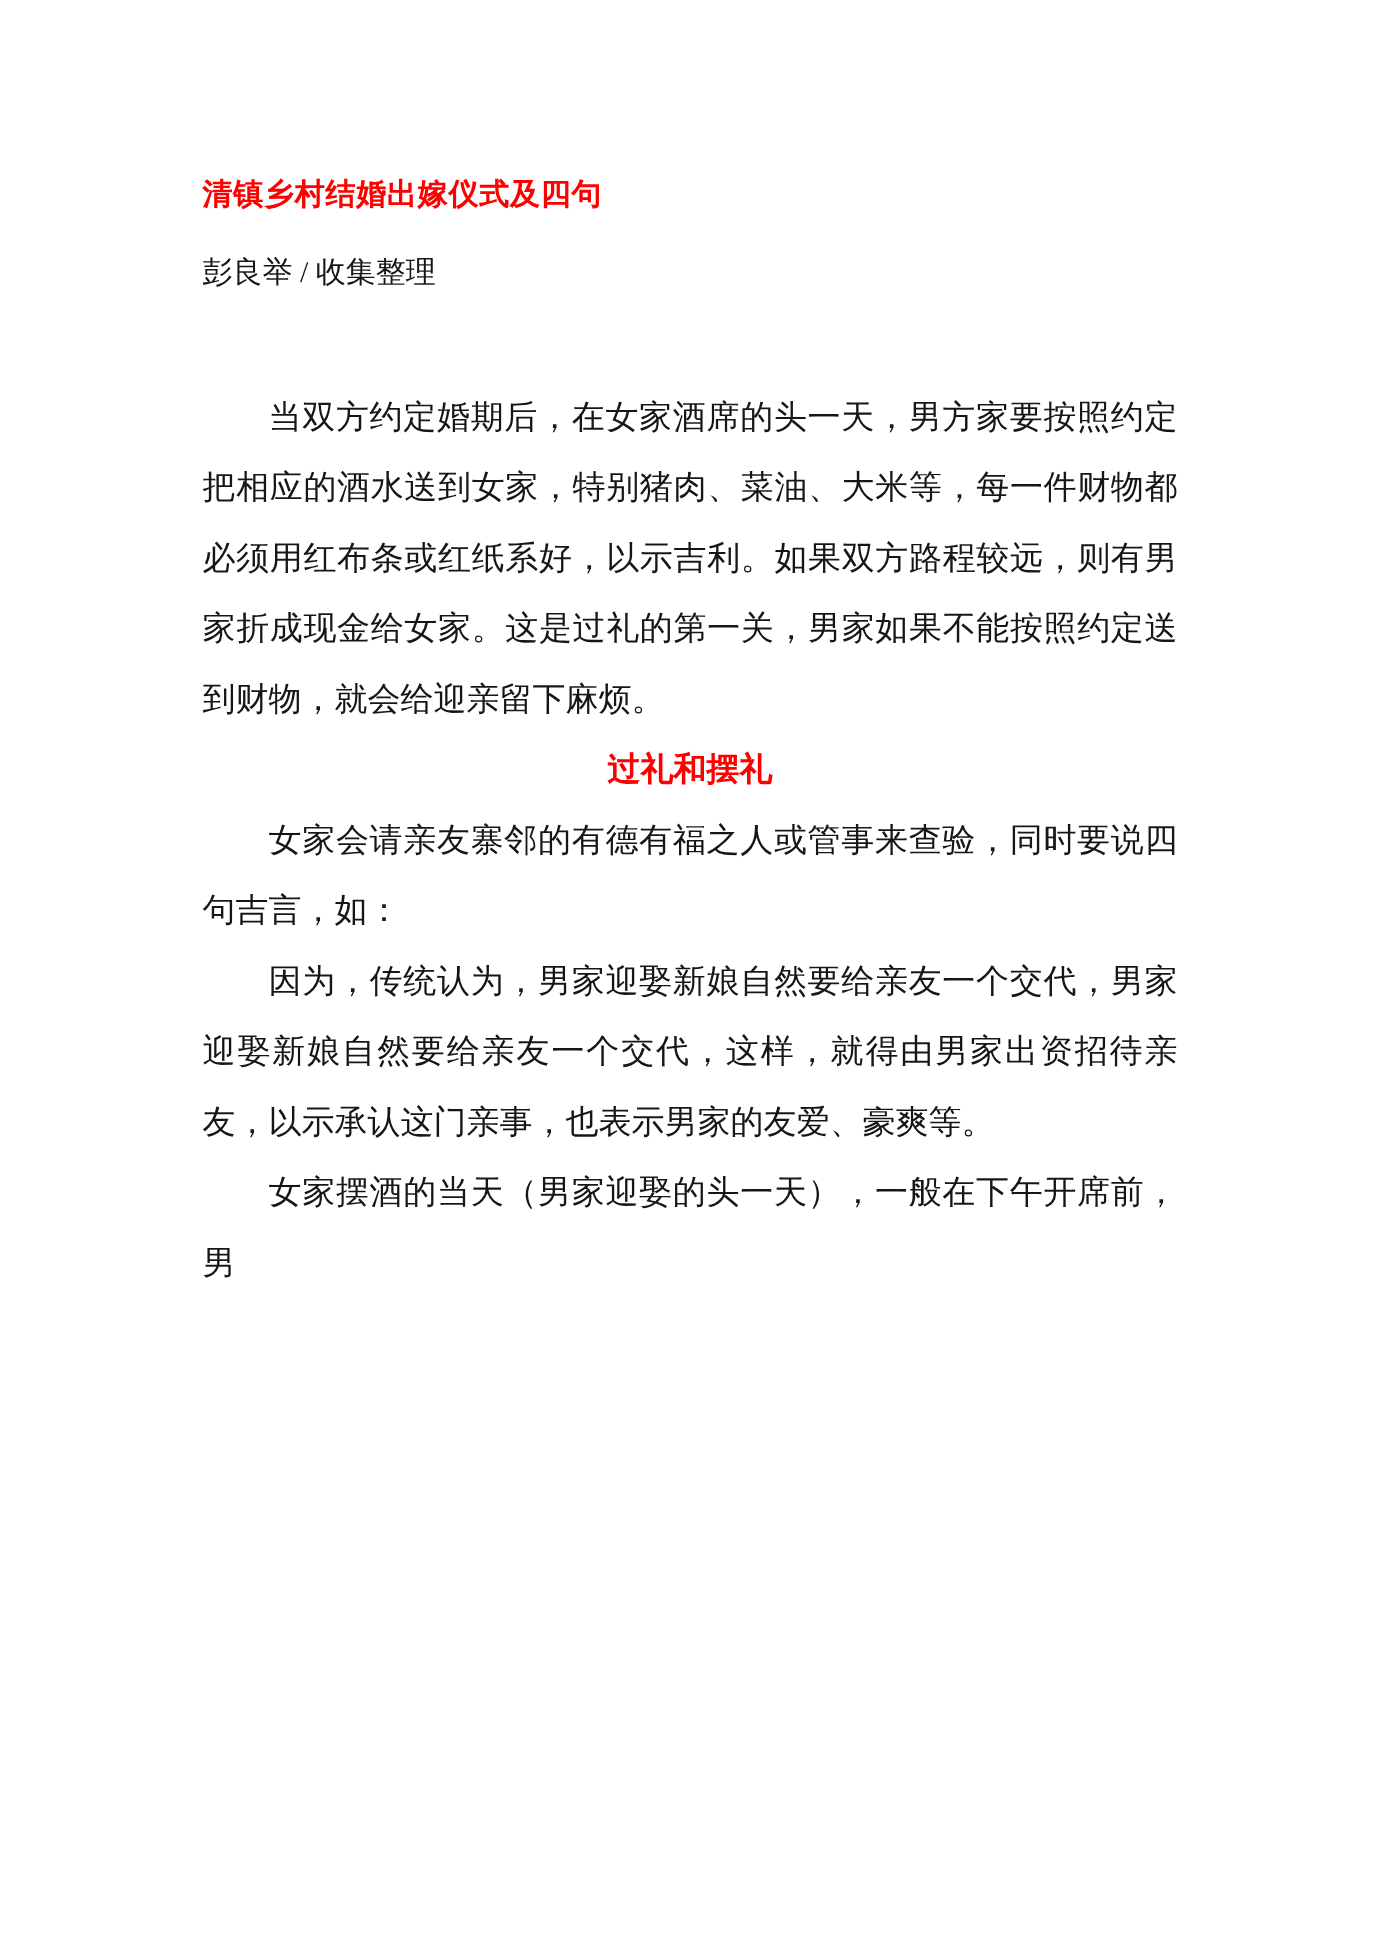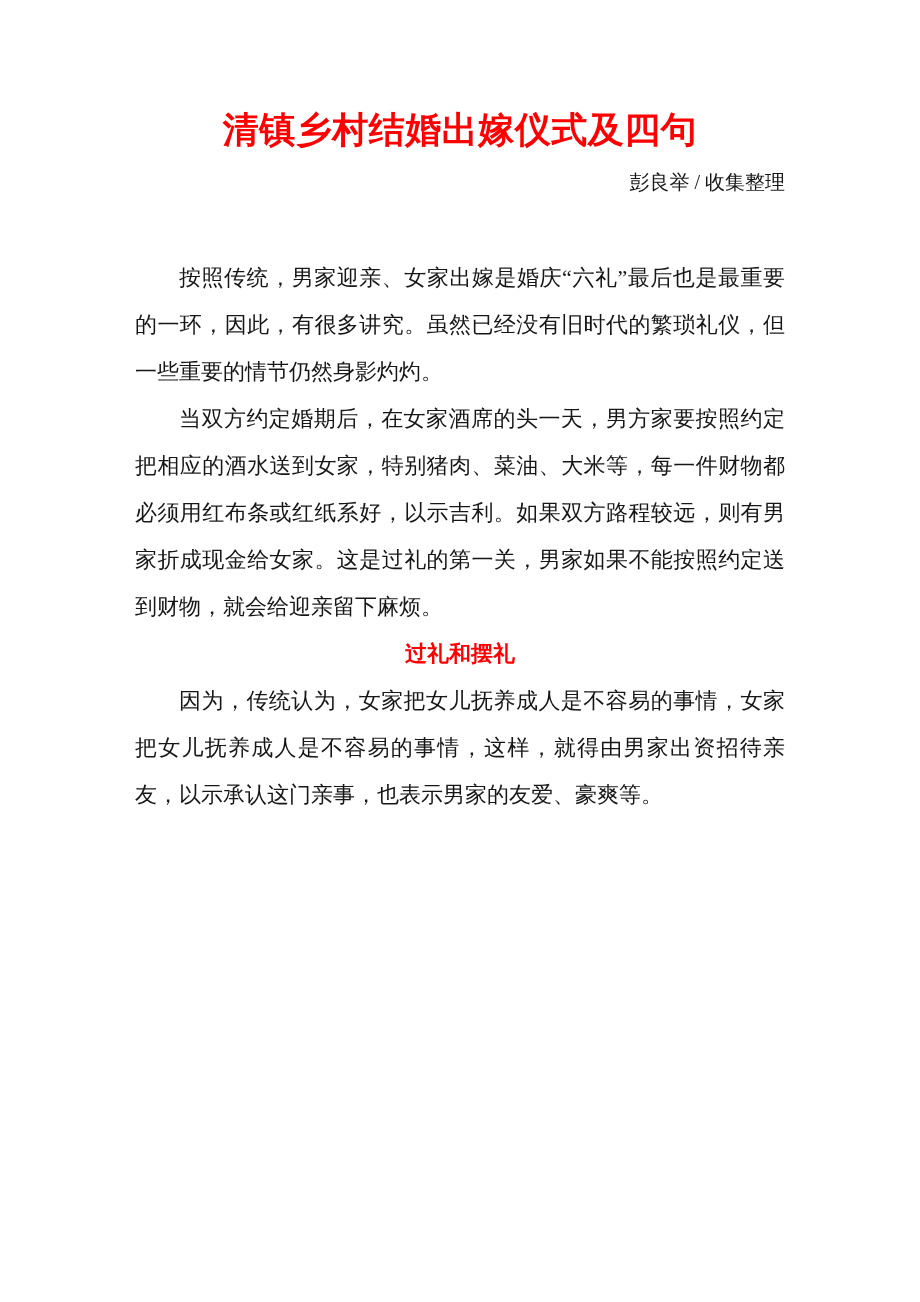--- a/index.html
+++ b/index.html
@@ -17,30 +17,30 @@
     position:relative;
   }
   .page{
     position:relative;
     width:920px;height:1302px;
     box-sizing:border-box;
     padding:0 135px;
   }
   .doc-title{
     margin:108px 0 0 0;
-    text-align:center;
+    text-align:left;
     color:var(--accent-red);
-    font-size:36px;
+    font-size:20px;
     font-weight:bold;
     line-height:44px;
     letter-spacing:0.5px;
   }
   .byline{
     margin:16px 0 0 0;
-    text-align:right;
+    text-align:left;
     font-size:20px;
     line-height:28px;
     color:var(--body-text);
   }
   .content{
     margin-top:58px;
     width:650px;
     font-size:22px;
     line-height:47px;
     text-align:justify;
@@ -66,27 +66,28 @@
 <body>
 
 <div class="page">
 
   <h1 class="doc-title">清镇乡村结婚出嫁仪式及四句</h1>
 
   <p class="byline">彭良举 / 收集整理</p>
 
   <div class="content">
 
-    <p class="para">按照传统，男家迎亲、女家出嫁是婚庆“六礼”最后也是最重要的一环，因此，有很多讲究。虽然已经没有旧时代的繁琐礼仪，但一些重要的情节仍然身影灼灼。</p>
 
     <p class="para">当双方约定婚期后，在女家酒席的头一天，男方家要按照约定把相应的酒水送到女家，特别猪肉、菜油、大米等，每一件财物都必须用红布条或红纸系好，以示吉利。如果双方路程较远，则有男家折成现金给女家。这是过礼的第一关，男家如果不能按照约定送到财物，就会给迎亲留下麻烦。</p>
 
     <p class="para section-heading">过礼和摆礼</p>
 
+    <p class="para">女家会请亲友寨邻的有德有福之人或管事来查验，同时要说四句吉言，如：</p>
 
 
 
-    <p class="para">因为，传统认为，女家把女儿抚养成人是不容易的事情，女家把女儿抚养成人是不容易的事情，这样，就得由男家出资招待亲友，以示承认这门亲事，也表示男家的友爱、豪爽等。</p>
+    <p class="para">因为，传统认为，男家迎娶新娘自然要给亲友一个交代，男家迎娶新娘自然要给亲友一个交代，这样，就得由男家出资招待亲友，以示承认这门亲事，也表示男家的友爱、豪爽等。</p>
 
+    <p class="para">女家摆酒的当天（男家迎娶的头一天），一般在下午开席前，男</p>
 
   </div>
 
 </div>
 
 </body></html>

